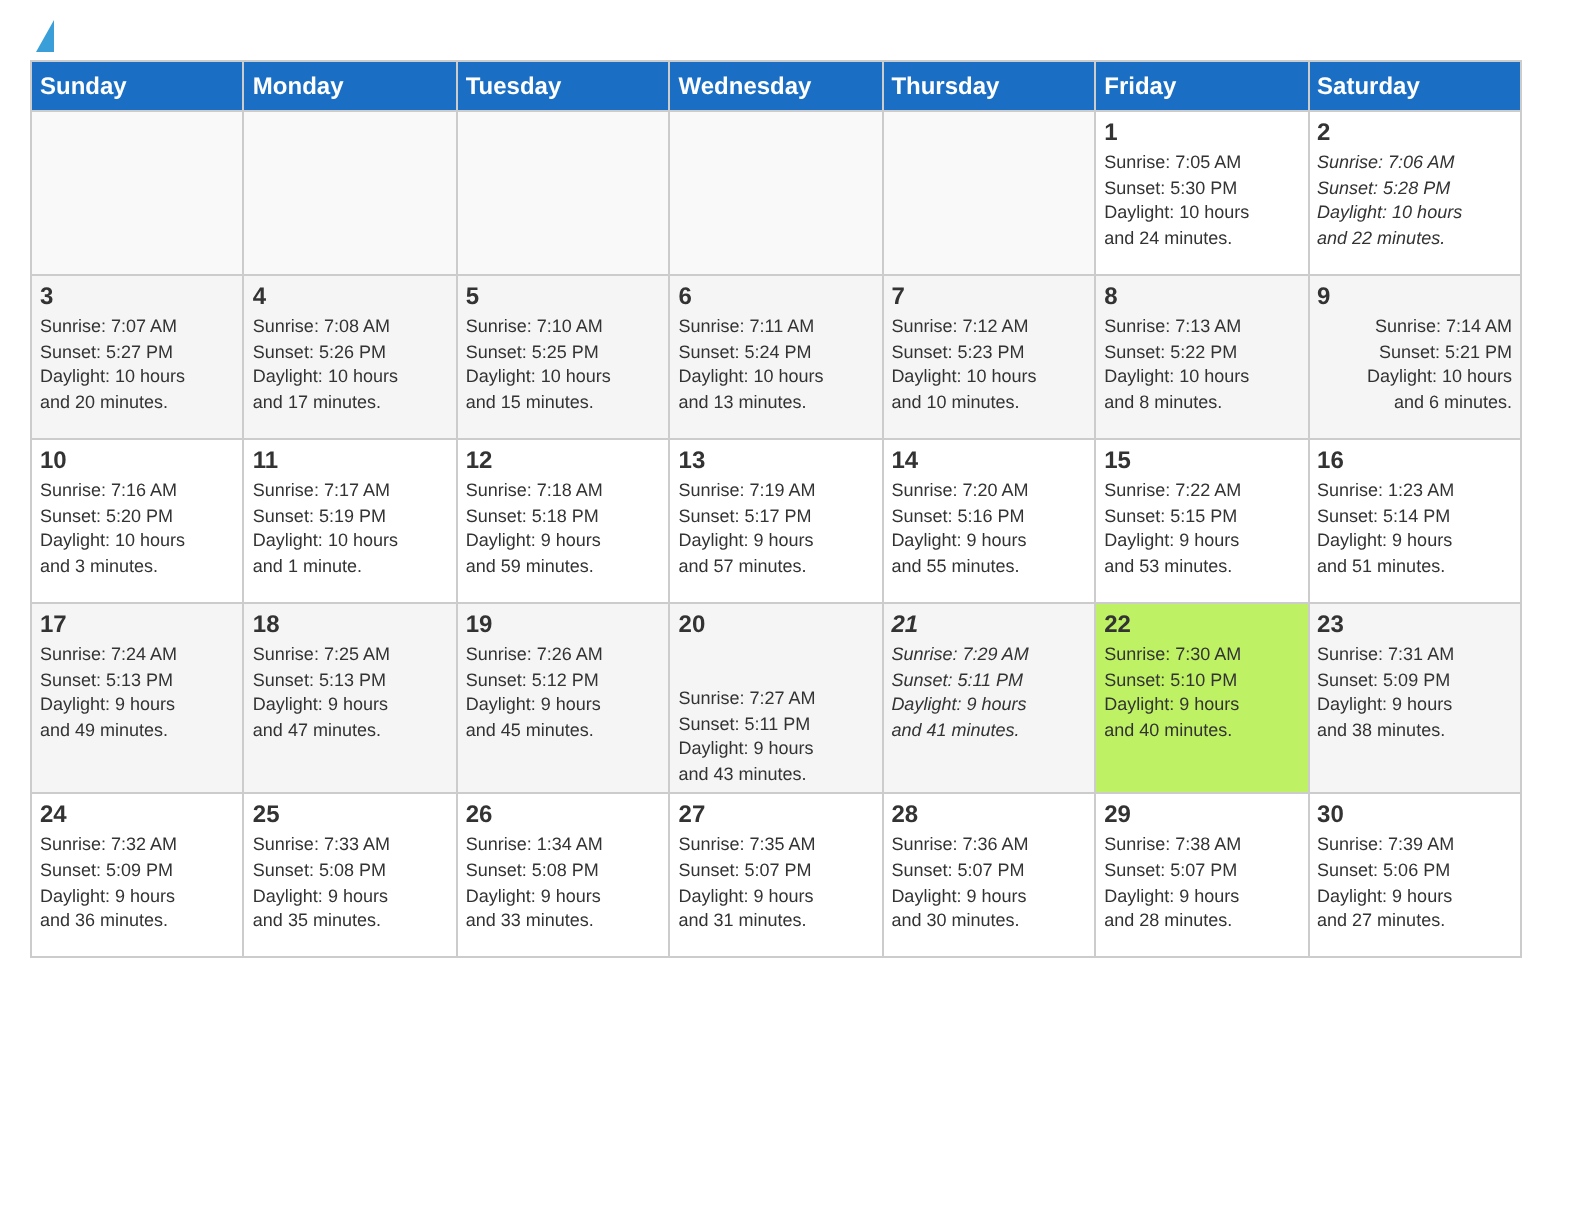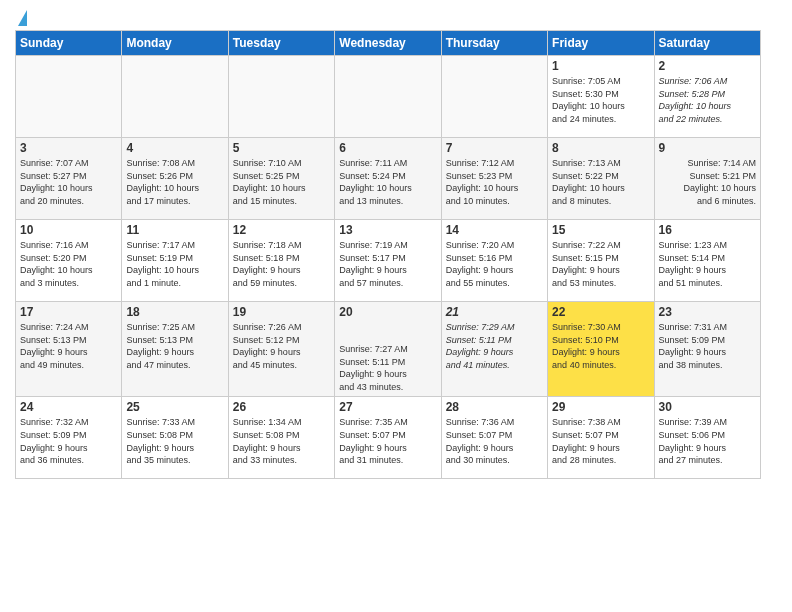--- a/index.html
+++ b/index.html
@@ -277,21 +277,21 @@
 Daylight: 9 hours
 and 43 minutes.</div>
           </td>
           <td style="background: rgb(245, 245, 245); font-style: italic;">
             <span class="day-num">21</span>
             <div class="day-info" style="white-space: pre-line;">Sunrise: 7:29 AM
 Sunset: 5:11 PM
 Daylight: 9 hours
 and 41 minutes.</div>
           </td>
-          <td style="background: #fde047;">
+          <td style="background: #bef264;">
             <span class="day-num">22</span>
             <div class="day-info" style="white-space: pre-line;">Sunrise: 7:30 AM
 Sunset: 5:10 PM
 Daylight: 9 hours
 and 40 minutes.</div>
           </td>
           <td style="background: rgb(245, 245, 245);">
             <span class="day-num">23</span>
             <div class="day-info" style="white-space: pre-line;">Sunrise: 7:31 AM
 Sunset: 5:09 PM

